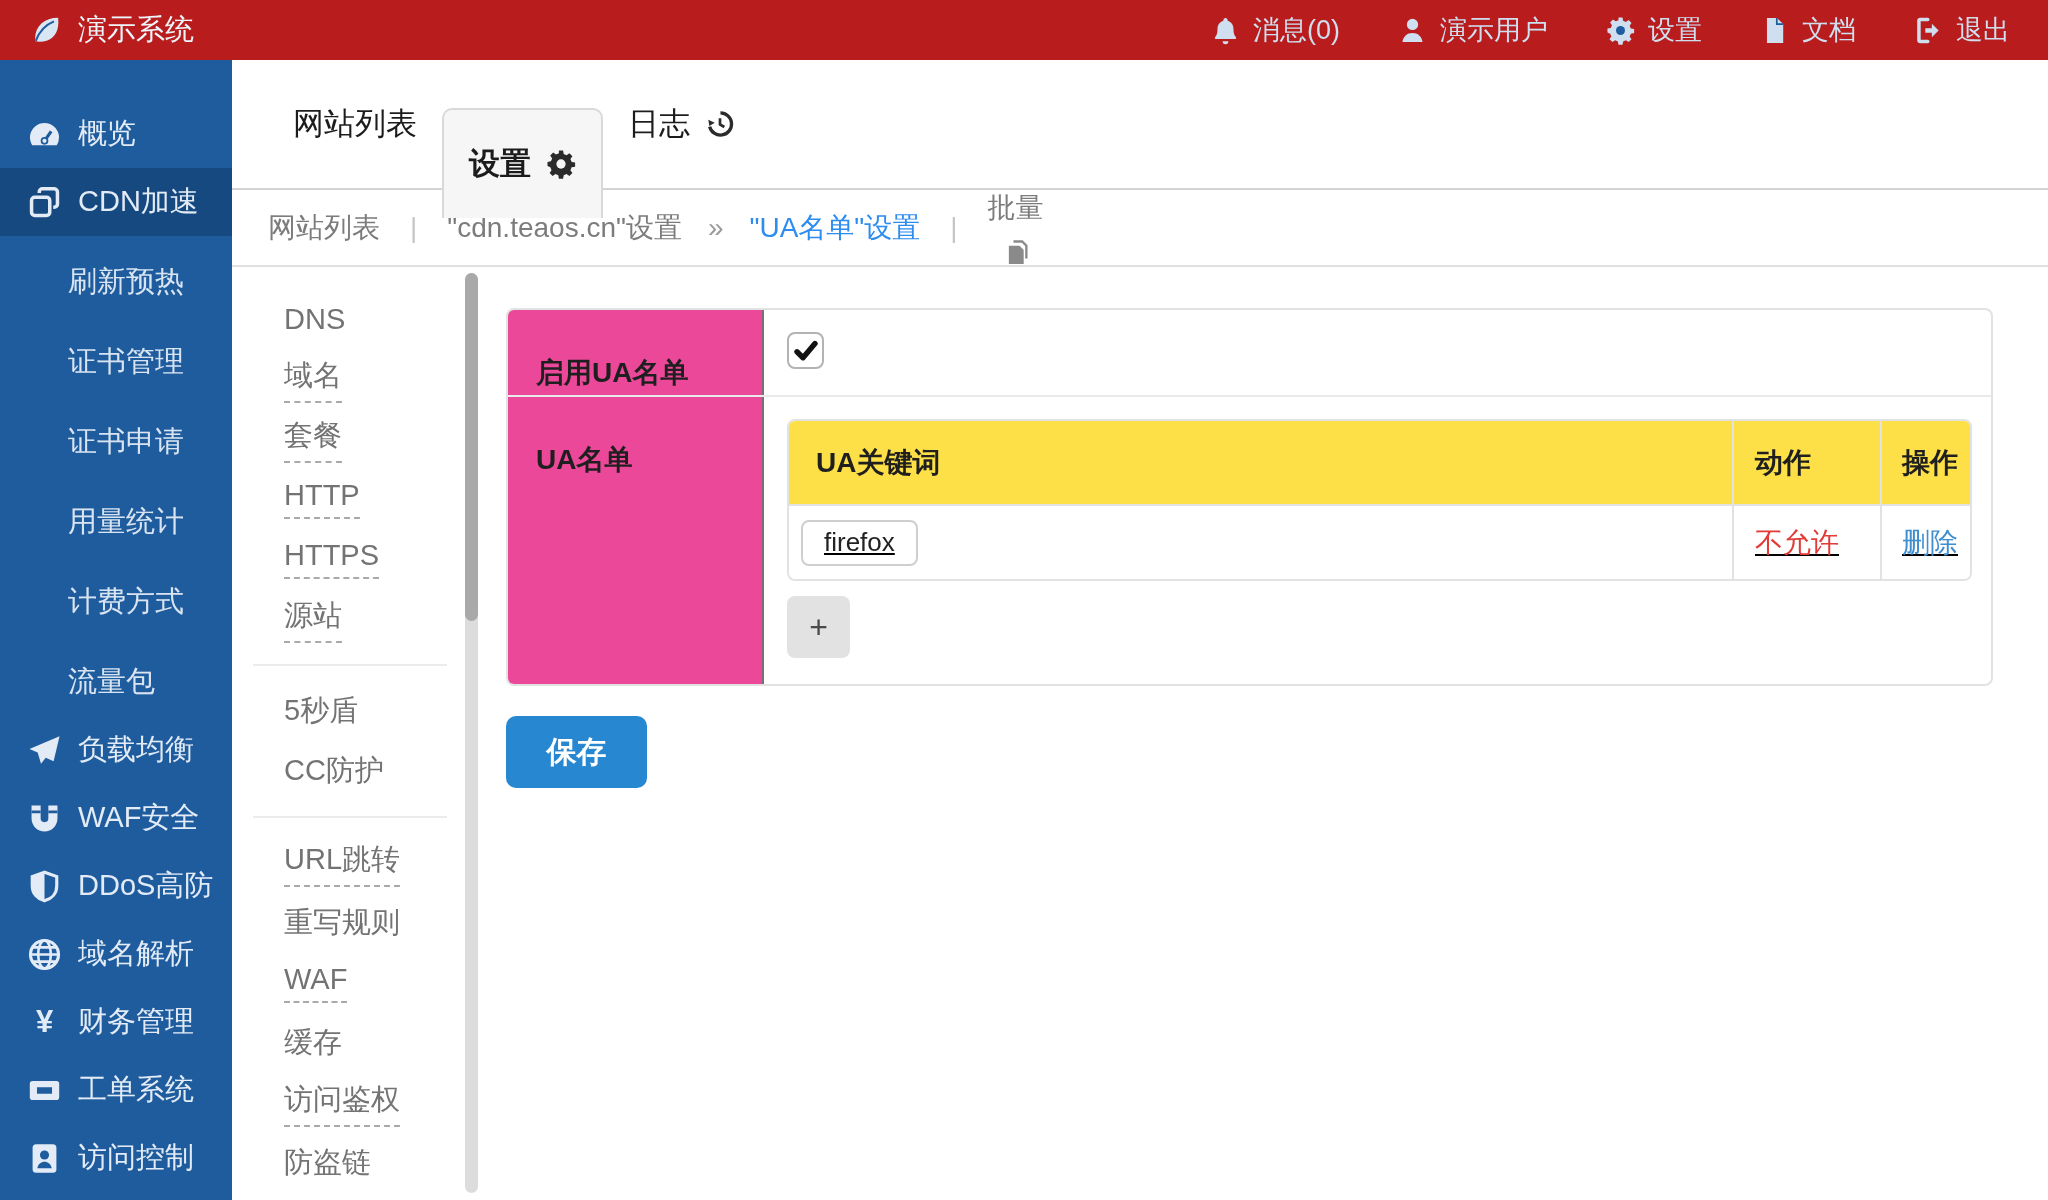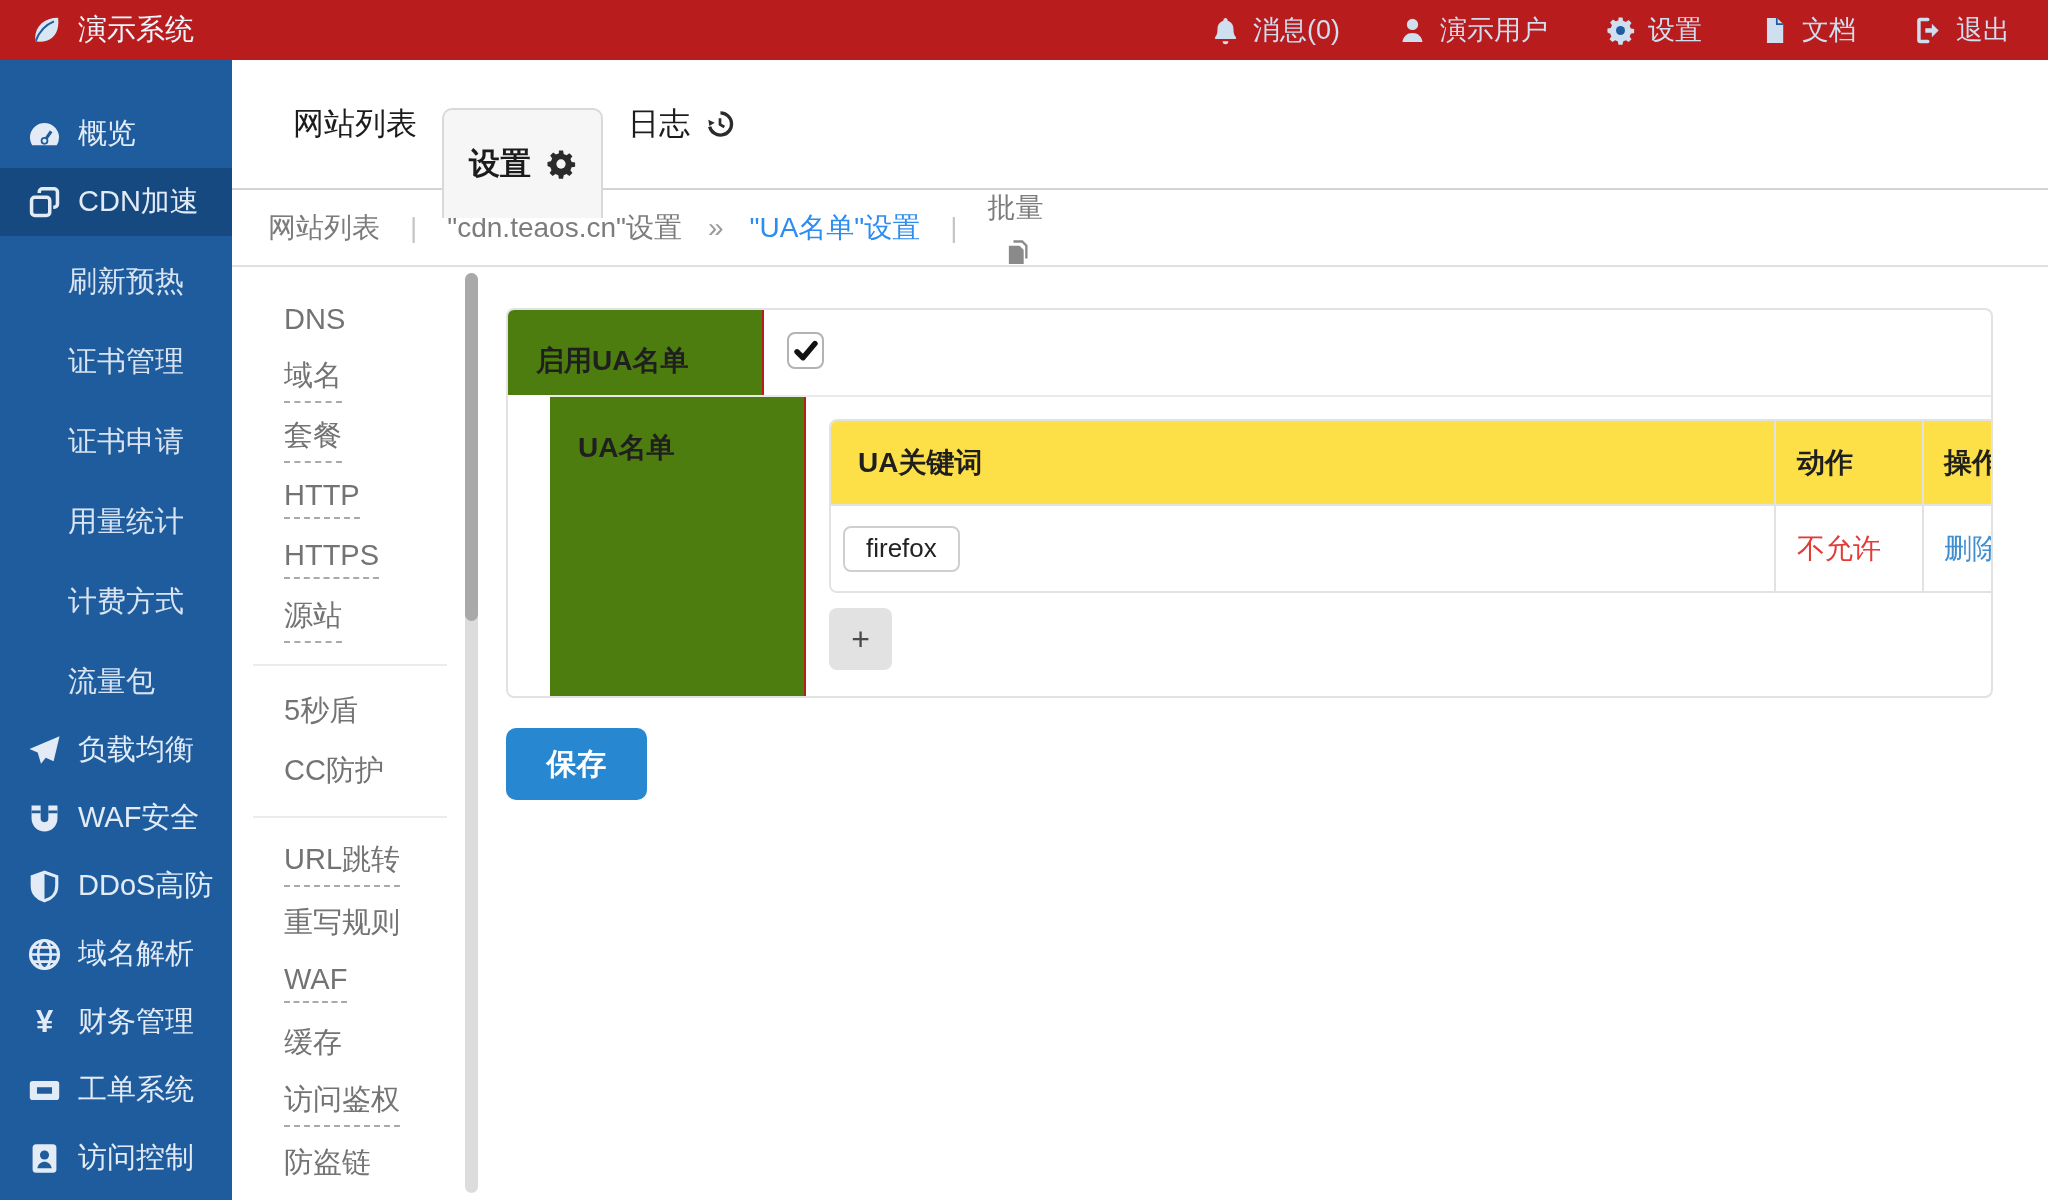--- a/index.html
+++ b/index.html
@@ -59,35 +59,35 @@
   .v-scrollbar { width:13px; flex:none; background:#dcdcdc; border-radius:7px;
     margin-top:6px; height:920px; position:relative; }
   .v-thumb { position:absolute; top:0; left:0; width:13px; height:348px;
     background:#a9a9a9; border-radius:7px; cursor:pointer; }
 
   
   .form-area { flex:1; padding:41px 0 0 28px; }
   .form-box { width:1487px; border:2px solid #e2e2e2; border-radius:8px;
     background:#fff; overflow:hidden; }
   .form-row { display:flex; }
-  .form-row + .form-row { border-top:2px solid #eaeaea;margin-left:42px; }
-  .form-label { width:256px; flex:none; background:#4d7c0f; border-right:2px solid #b91c1c;
-    padding:32px 18px 0 28px; font-size:28px; font-weight:700; color:#1f1f1f; }
+  .form-row + .form-row { border-top:2px solid #eaeaea; }
+  .form-label { width:256px; flex:none; background:#ec4899; border-right:2px solid #737373;
+    padding:44px 18px 0 28px; font-size:28px; font-weight:700; color:#1f1f1f; }
   .form-content { flex:1; padding:22px 22px 26px 23px; }
 
   .checkbox { width:37px; height:37px; border:2px solid #b3b3b3; border-radius:8px;
     background:#fff; display:flex; align-items:center; justify-content:center; cursor:pointer; }
   .checkbox svg { width:30px; height:30px; }
   .hint { margin-top:26px; font-size:28px; color:#9aa5b2; }
 
   .ua-table { width:1185px; border:2px solid #e2e2e2; border-radius:8px; overflow:hidden; }
   .ua-head { display:flex; background:#fde047; border-bottom:2px solid #e2e2e2;justify-content:center; }
   .ua-head > div { height:83px; font-weight:700; font-size:28px; color:#1f1f1f; }
   .ua-row { display:flex; background:#fff; }
-  .ua-row > div { height:85px; }
+  .ua-row > div { height:73px;text-decoration:underline; }
   .cell-kw { flex:1; display:flex; align-items:center; padding-left:27px; }
   .cell-action { width:148px; flex:none; border-left:2px solid #e2e2e2; display:flex;
     align-items:center; padding-left:21px; }
   .cell-op { width:90px; flex:none; border-left:2px solid #e2e2e2; display:flex;
     align-items:center; padding-left:20px; }
   .cell-kw.body-cell { padding-left:12px; }
   .chip { border:2px solid #cfcfcf; border-radius:8px; height:46px; padding:0 21px;
     display:flex; align-items:center; font-size:26px; color:#222; background:#fff; cursor:pointer; }
   .action-text { color:#e23b38; font-size:28px; }
   .op-link { color:#3e8ed0; font-size:28px; cursor:pointer; }

